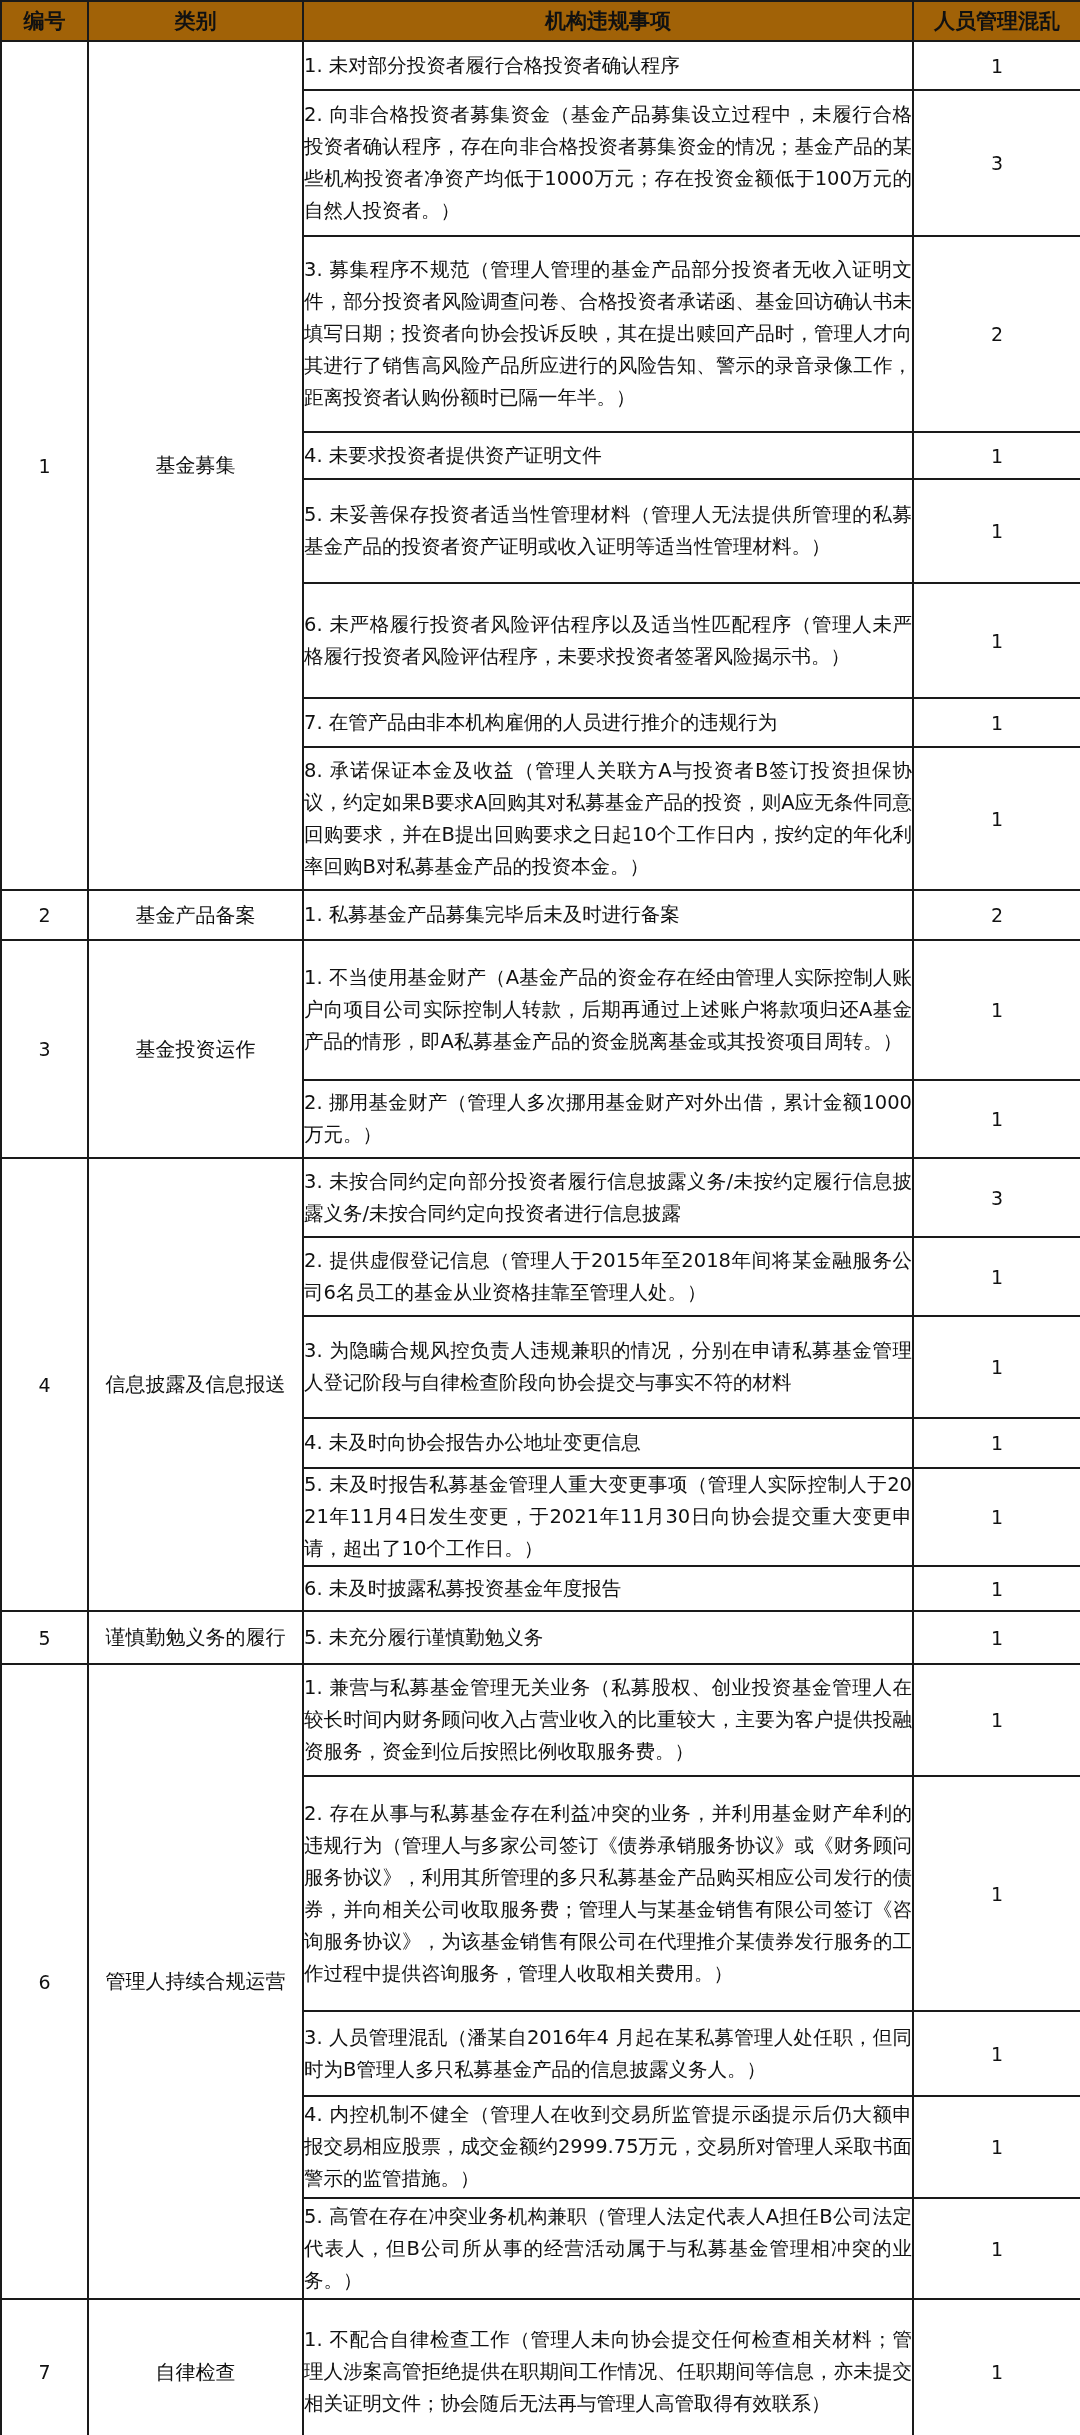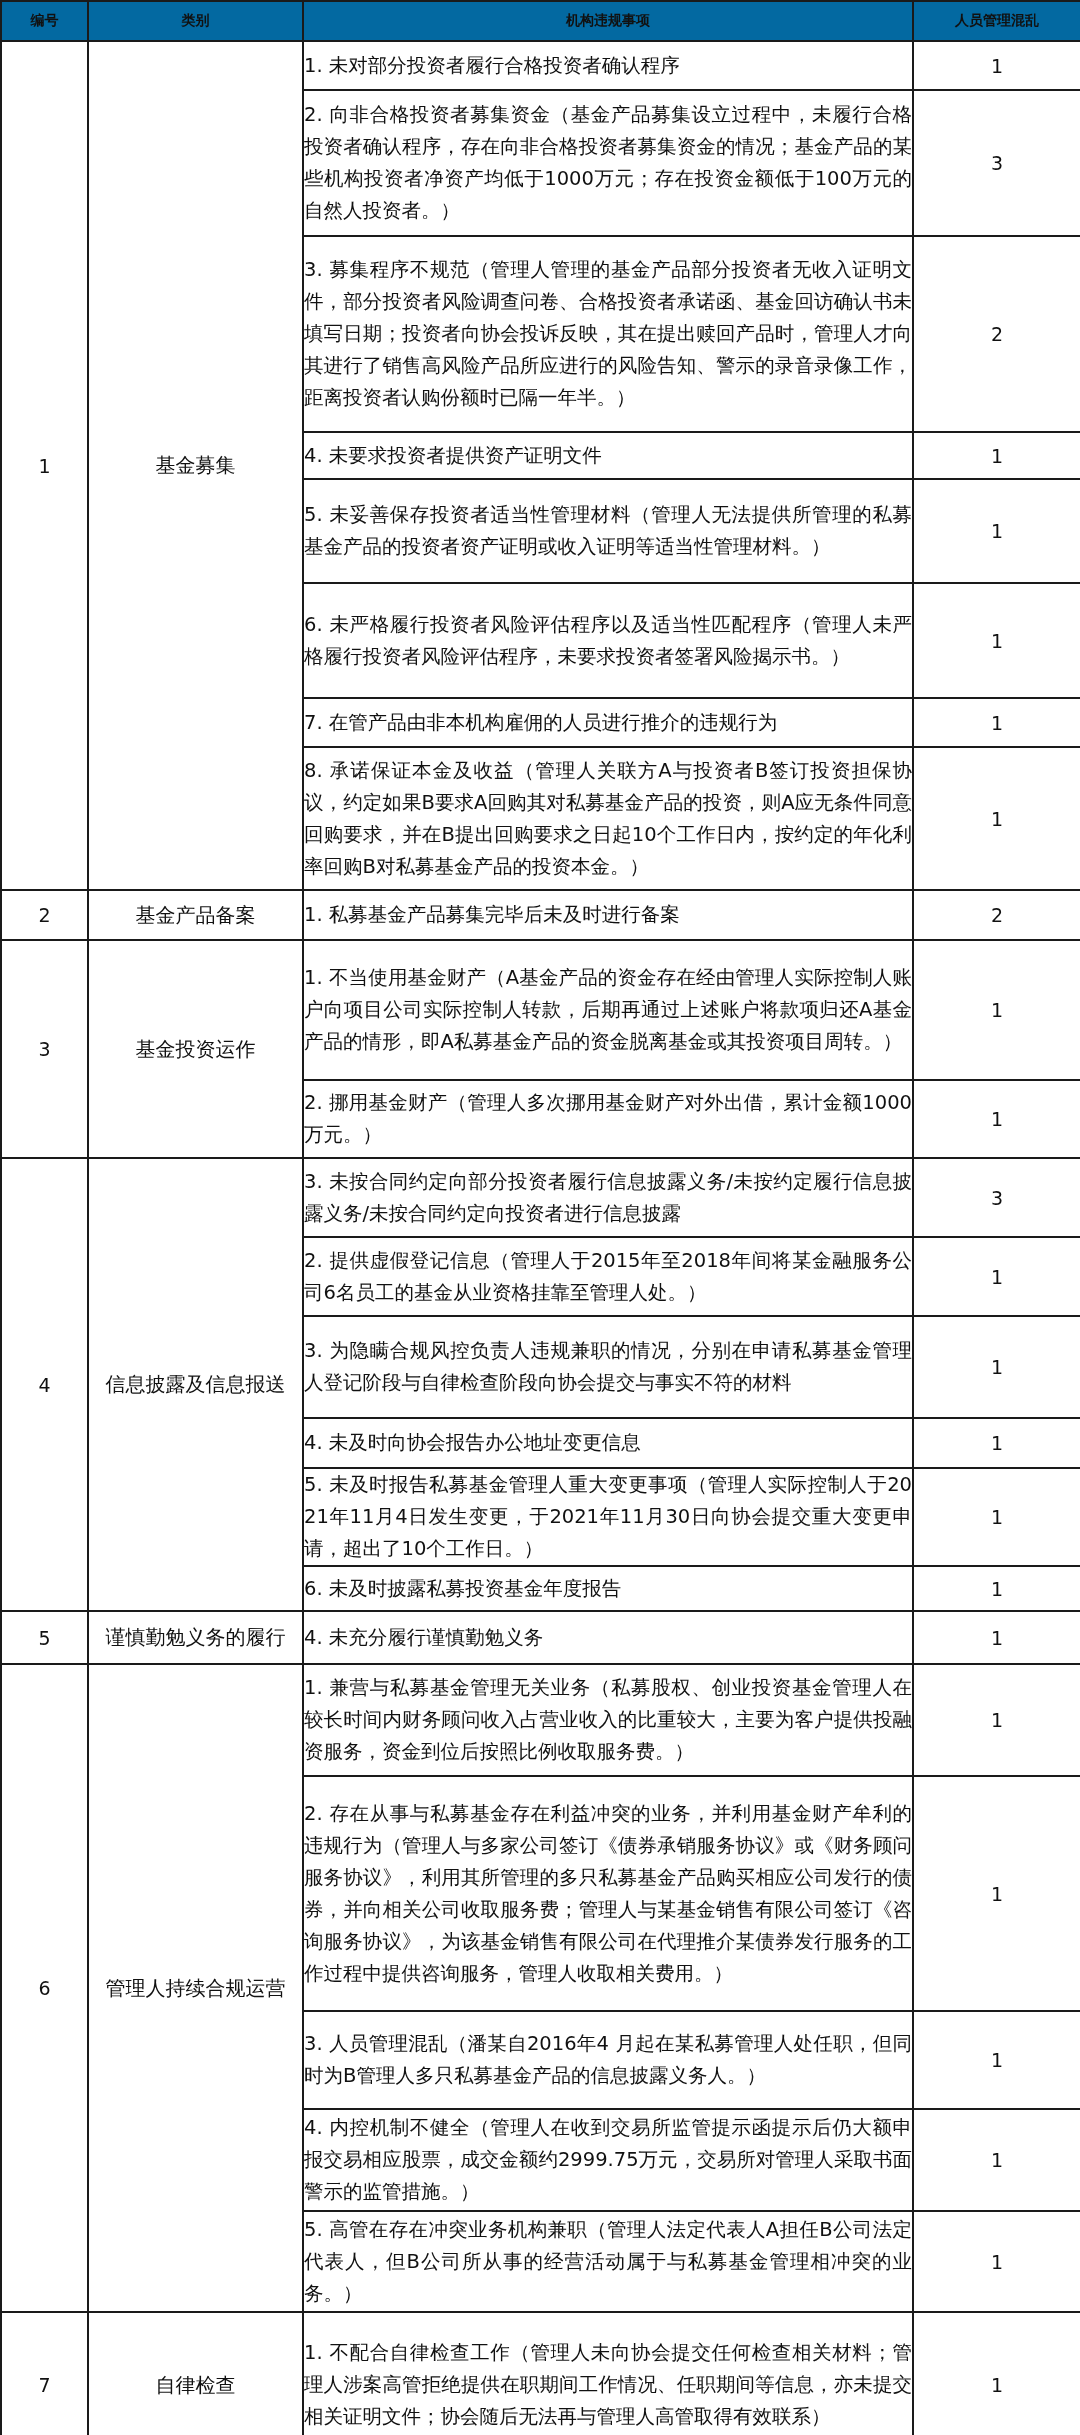--- a/index.html
+++ b/index.html
@@ -12,22 +12,22 @@
   table.main td, table.main th {
     border: 2px solid #1a1a1a;
     padding: 0;
     vertical-align: middle;
   }
   col.c1 { width: 87px; }
   col.c2 { width: 215px; }
   col.c3 { width: 610px; }
   col.c4 { width: 168px; }
   th {
-    background: #0369a1;
-    font-size: 14px;
+    background: #a16207;
+    font-size: 21px;
     font-weight: bold;
     height: 38px;
     text-align: center;
   }
   td.num, td.cat, td.cnt { text-align: center; font-size: 19px; }
   td.cat { font-size: 20px; }
   td.item {
     font-size: 19.5px;
     line-height: 32px;
     padding: 4px 4px 4px 4px;
@@ -126,34 +126,34 @@
         <td class="item">5. 未及时报告私募基金管理人重大变更事项（管理人实际控制人于2021年11月4日发生变更，于2021年11月30日向协会提交重大变更申请，超出了10个工作日。）</td>
         <td class="cnt">1</td>
       </tr>
       <tr style="height: 45px;">
         <td class="item">6. 未及时披露私募投资基金年度报告</td>
         <td class="cnt">1</td>
       </tr>
       <tr style="height: 53px;">
         <td class="num" rowspan="1">5</td>
         <td class="cat" rowspan="1">谨慎勤勉义务的履行</td>
-        <td class="item">4. 未充分履行谨慎勤勉义务</td>
+        <td class="item">5. 未充分履行谨慎勤勉义务</td>
         <td class="cnt">1</td>
       </tr>
       <tr style="height: 112px;">
         <td class="num" rowspan="5">6</td>
         <td class="cat" rowspan="5">管理人持续合规运营</td>
         <td class="item">1. 兼营与私募基金管理无关业务（私募股权、创业投资基金管理人在较长时间内财务顾问收入占营业收入的比重较大，主要为客户提供投融资服务，资金到位后按照比例收取服务费。）</td>
         <td class="cnt">1</td>
       </tr>
       <tr style="height: 235px;">
         <td class="item">2. 存在从事与私募基金存在利益冲突的业务，并利用基金财产牟利的违规行为（管理人与多家公司签订《债券承销服务协议》或《财务顾问服务协议》，利用其所管理的多只私募基金产品购买相应公司发行的债券，并向相关公司收取服务费；管理人与某基金销售有限公司签订《咨询服务协议》，为该基金销售有限公司在代理推介某债券发行服务的工作过程中提供咨询服务，管理人收取相关费用。）</td>
         <td class="cnt">1</td>
       </tr>
-      <tr style="height: 98px;">
+      <tr style="height: 85px;">
         <td class="item">3. 人员管理混乱（潘某自2016年4 月起在某私募管理人处任职，但同时为B管理人多只私募基金产品的信息披露义务人。）</td>
         <td class="cnt">1</td>
       </tr>
       <tr style="height: 102px;">
         <td class="item">4. 内控机制不健全（管理人在收到交易所监管提示函提示后仍大额申报交易相应股票，成交金额约2999.75万元，交易所对管理人采取书面警示的监管措施。）</td>
         <td class="cnt">1</td>
       </tr>
       <tr style="height: 101px;">
         <td class="item">5. 高管在存在冲突业务机构兼职（管理人法定代表人A担任B公司法定代表人，但B公司所从事的经营活动属于与私募基金管理相冲突的业务。）</td>
         <td class="cnt">1</td>

